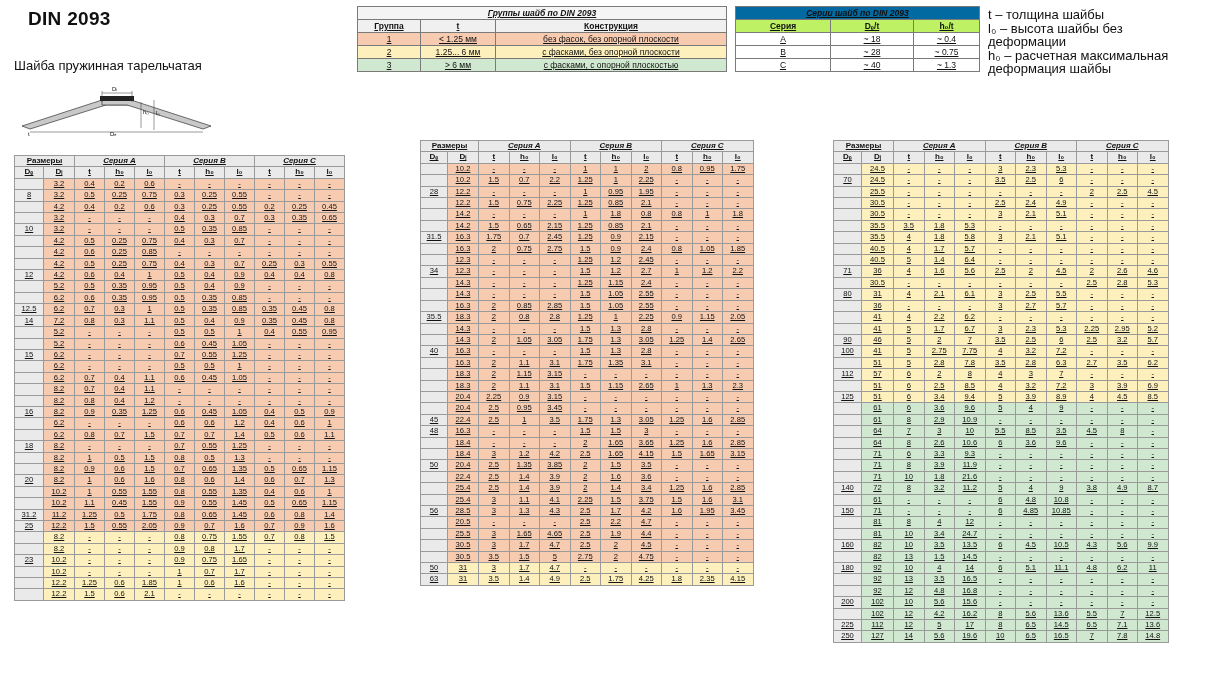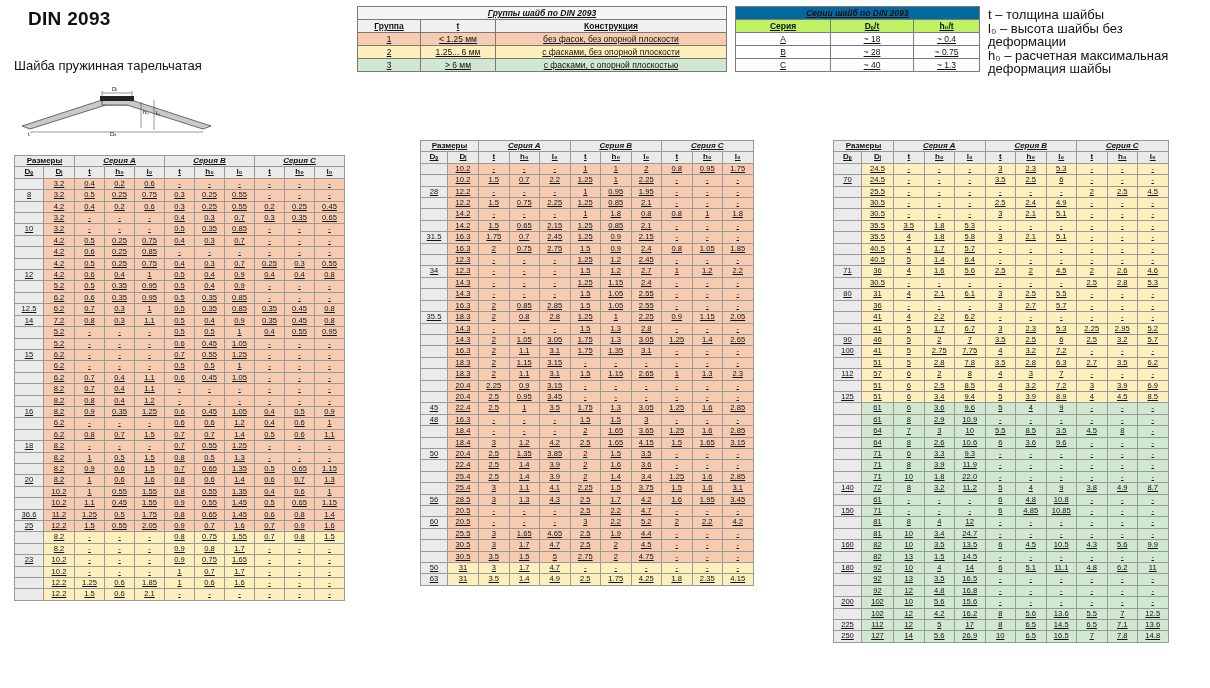--- a/index.html
+++ b/index.html
@@ -525,21 +525,21 @@
         <td class="pink">0.45</td>
         <td class="pink">1.55</td>
         <td class="pink">0.9</td>
         <td class="pink">0.55</td>
         <td class="pink">1.45</td>
         <td class="pink">0.5</td>
         <td class="pink">0.65</td>
         <td class="pink">1.15</td>
       </tr>
       <tr>
-        <td class="de">36.6</td>
+        <td class="de">31.2</td>
         <td class="pink">11.2</td>
         <td class="pink">1.25</td>
         <td class="pink">0.5</td>
         <td class="pink">1.75</td>
         <td class="pink">0.8</td>
         <td class="pink">0.65</td>
         <td class="pink">1.45</td>
         <td class="pink">0.6</td>
         <td class="pink">0.8</td>
         <td class="pink">1.4</td>
@@ -860,20 +860,33 @@
         <td class="pink">1.05</td>
         <td class="pink">3.05</td>
         <td class="pink">1.75</td>
         <td class="pink">1.3</td>
         <td class="pink">3.05</td>
         <td class="pink">1.25</td>
         <td class="pink">1.4</td>
         <td class="pink">2.65</td>
       </tr>
       <tr>
+        <td class="de">40</td>
+        <td class="pink">16.3</td>
+        <td class="pink">-</td>
+        <td class="pink">-</td>
+        <td class="pink">-</td>
+        <td class="pink">1.5</td>
+        <td class="pink">1.3</td>
+        <td class="pink">2.8</td>
+        <td class="pink">-</td>
+        <td class="pink">-</td>
+        <td class="pink">-</td>
+      </tr>
+      <tr>
         <td class="de"></td>
         <td class="pink">16.3</td>
         <td class="pink">2</td>
         <td class="pink">1.1</td>
         <td class="pink">3.1</td>
         <td class="pink">1.75</td>
         <td class="pink">1.35</td>
         <td class="pink">3.1</td>
         <td class="pink">-</td>
         <td class="pink">-</td>
@@ -1055,33 +1068,20 @@
         <td class="pink">-</td>
         <td class="pink">-</td>
         <td class="pink">2.5</td>
         <td class="pink">2.2</td>
         <td class="pink">4.7</td>
         <td class="pink">-</td>
         <td class="pink">-</td>
         <td class="pink">-</td>
       </tr>
       <tr>
-        <td class="de">60</td>
-        <td class="pink">20.5</td>
-        <td class="pink">-</td>
-        <td class="pink">-</td>
-        <td class="pink">-</td>
-        <td class="pink">3</td>
-        <td class="pink">2.2</td>
-        <td class="pink">5.2</td>
-        <td class="pink">2</td>
-        <td class="pink">2.2</td>
-        <td class="pink">4.2</td>
-      </tr>
-      <tr>
         <td class="de"></td>
         <td class="pink">25.5</td>
         <td class="pink">3</td>
         <td class="pink">1.65</td>
         <td class="pink">4.65</td>
         <td class="pink">2.5</td>
         <td class="pink">1.9</td>
         <td class="pink">4.4</td>
         <td class="pink">-</td>
         <td class="pink">-</td>
@@ -1511,21 +1511,21 @@
         <td class="grn">-</td>
         <td class="grn">-</td>
         <td class="grn">-</td>
         <td class="grn">-</td>
       </tr>
       <tr>
         <td class="de"></td>
         <td class="grn">71</td>
         <td class="grn">10</td>
         <td class="grn">1.8</td>
-        <td class="grn">22.0</td>
+        <td class="grn">21.6</td>
         <td class="grn">-</td>
         <td class="grn">-</td>
         <td class="grn">-</td>
         <td class="grn">-</td>
         <td class="grn">-</td>
         <td class="grn">-</td>
       </tr>
       <tr>
         <td class="de">140</td>
         <td class="grn">72</td>
@@ -1693,21 +1693,21 @@
         <td class="grn">14.5</td>
         <td class="grn">6.5</td>
         <td class="grn">7.1</td>
         <td class="grn">13.6</td>
       </tr>
       <tr>
         <td class="de">250</td>
         <td class="grn">127</td>
         <td class="grn">14</td>
         <td class="grn">5.6</td>
-        <td class="grn">26.9</td>
+        <td class="grn">19.6</td>
         <td class="grn">10</td>
         <td class="grn">6.5</td>
         <td class="grn">16.5</td>
         <td class="grn">7</td>
         <td class="grn">7.8</td>
         <td class="grn">14.8</td>
       </tr>
     </tbody>
   </table>
 

